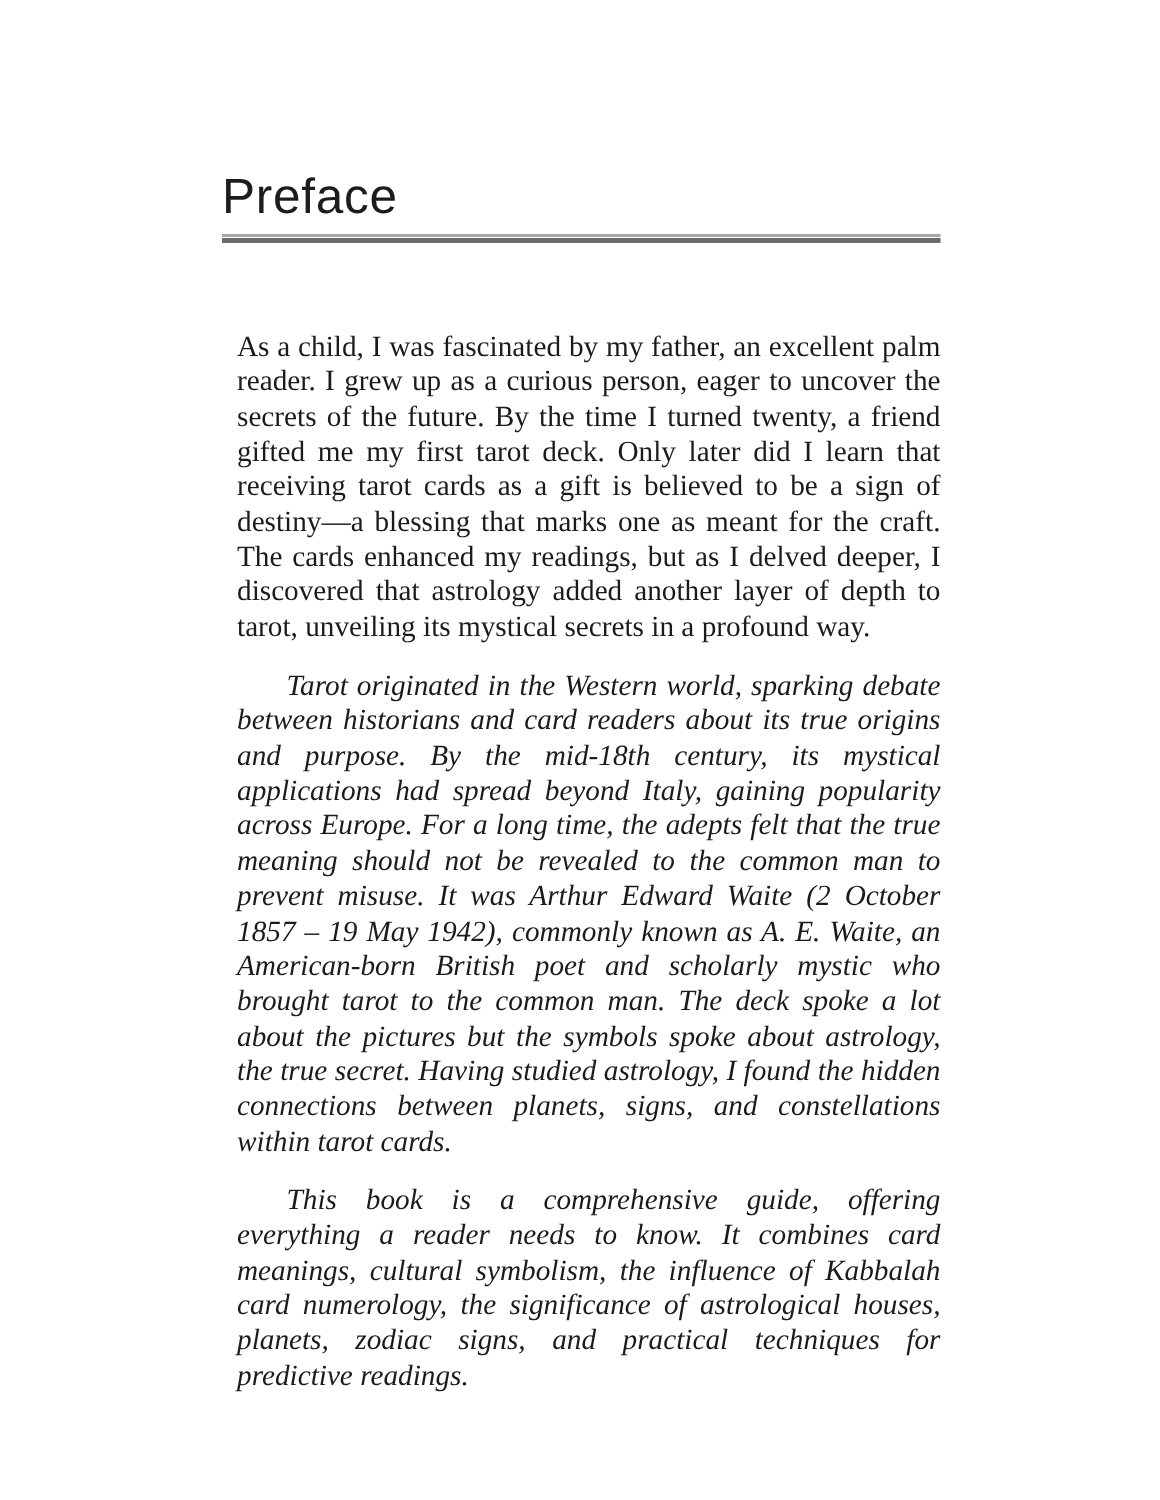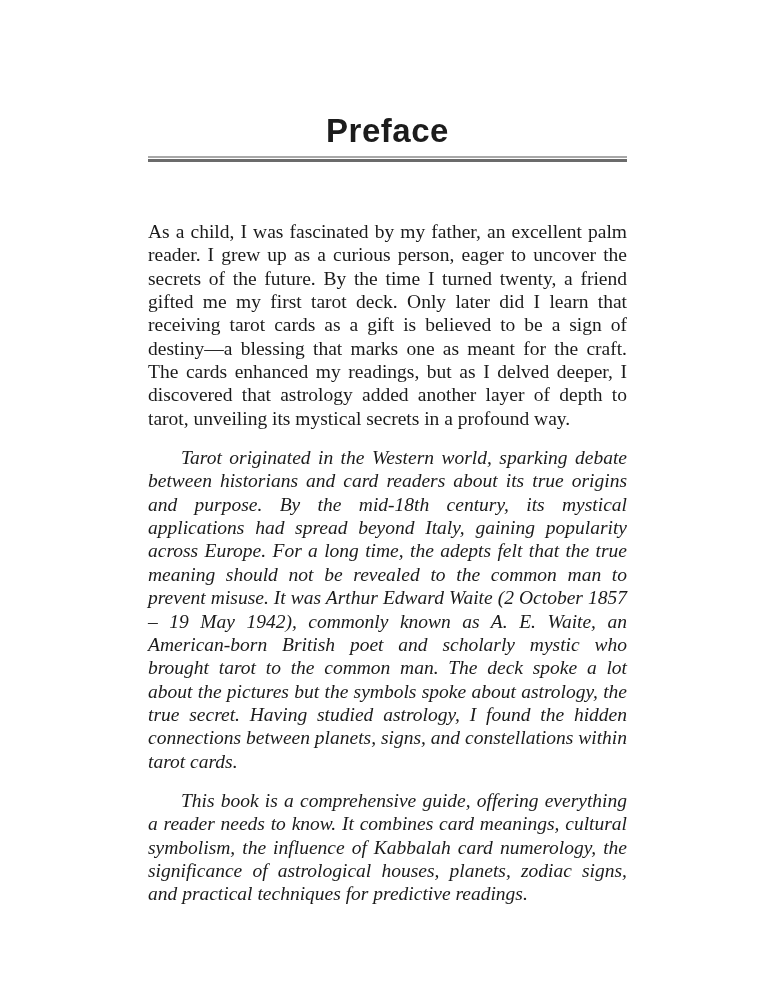--- a/index.html
+++ b/index.html
@@ -16,39 +16,38 @@
     font-family: "Liberation Serif", serif;
   }
   .content {
     position: absolute;
     left: 148px;
     top: 0;
     width: 479px;
   }
   h1.page-title {
     margin: 112px 0 6px 0;
-    text-align: center;
     font-family: "Liberation Sans", "DejaVu Sans", sans-serif;
-    font-weight: bold;
+    font-weight: normal;
     font-size: 33px;
     letter-spacing: 0.5px;
     color: #1c1c1c;
   }
   .title-rule {
     height: 6px;
     margin: 0 0 58px 0;
     background: linear-gradient(
       to bottom,
       #a8a8a8 0px, #a8a8a8 2px,
       #ffffff 2px, #ffffff 3px,
       #6b6b6b 3px, #6b6b6b 6px
     );
   }
   .body-text p {
-    margin: 0 0 16px 0;
+    margin: 0 0 16px 10px;
     font-size: 19.5px;
     line-height: 23.35px;
     text-align: justify;
     color: #1b1b1b;
   }
   .body-text p.indented {
     text-indent: 33px;
     font-style: italic;
   }
 </style>

